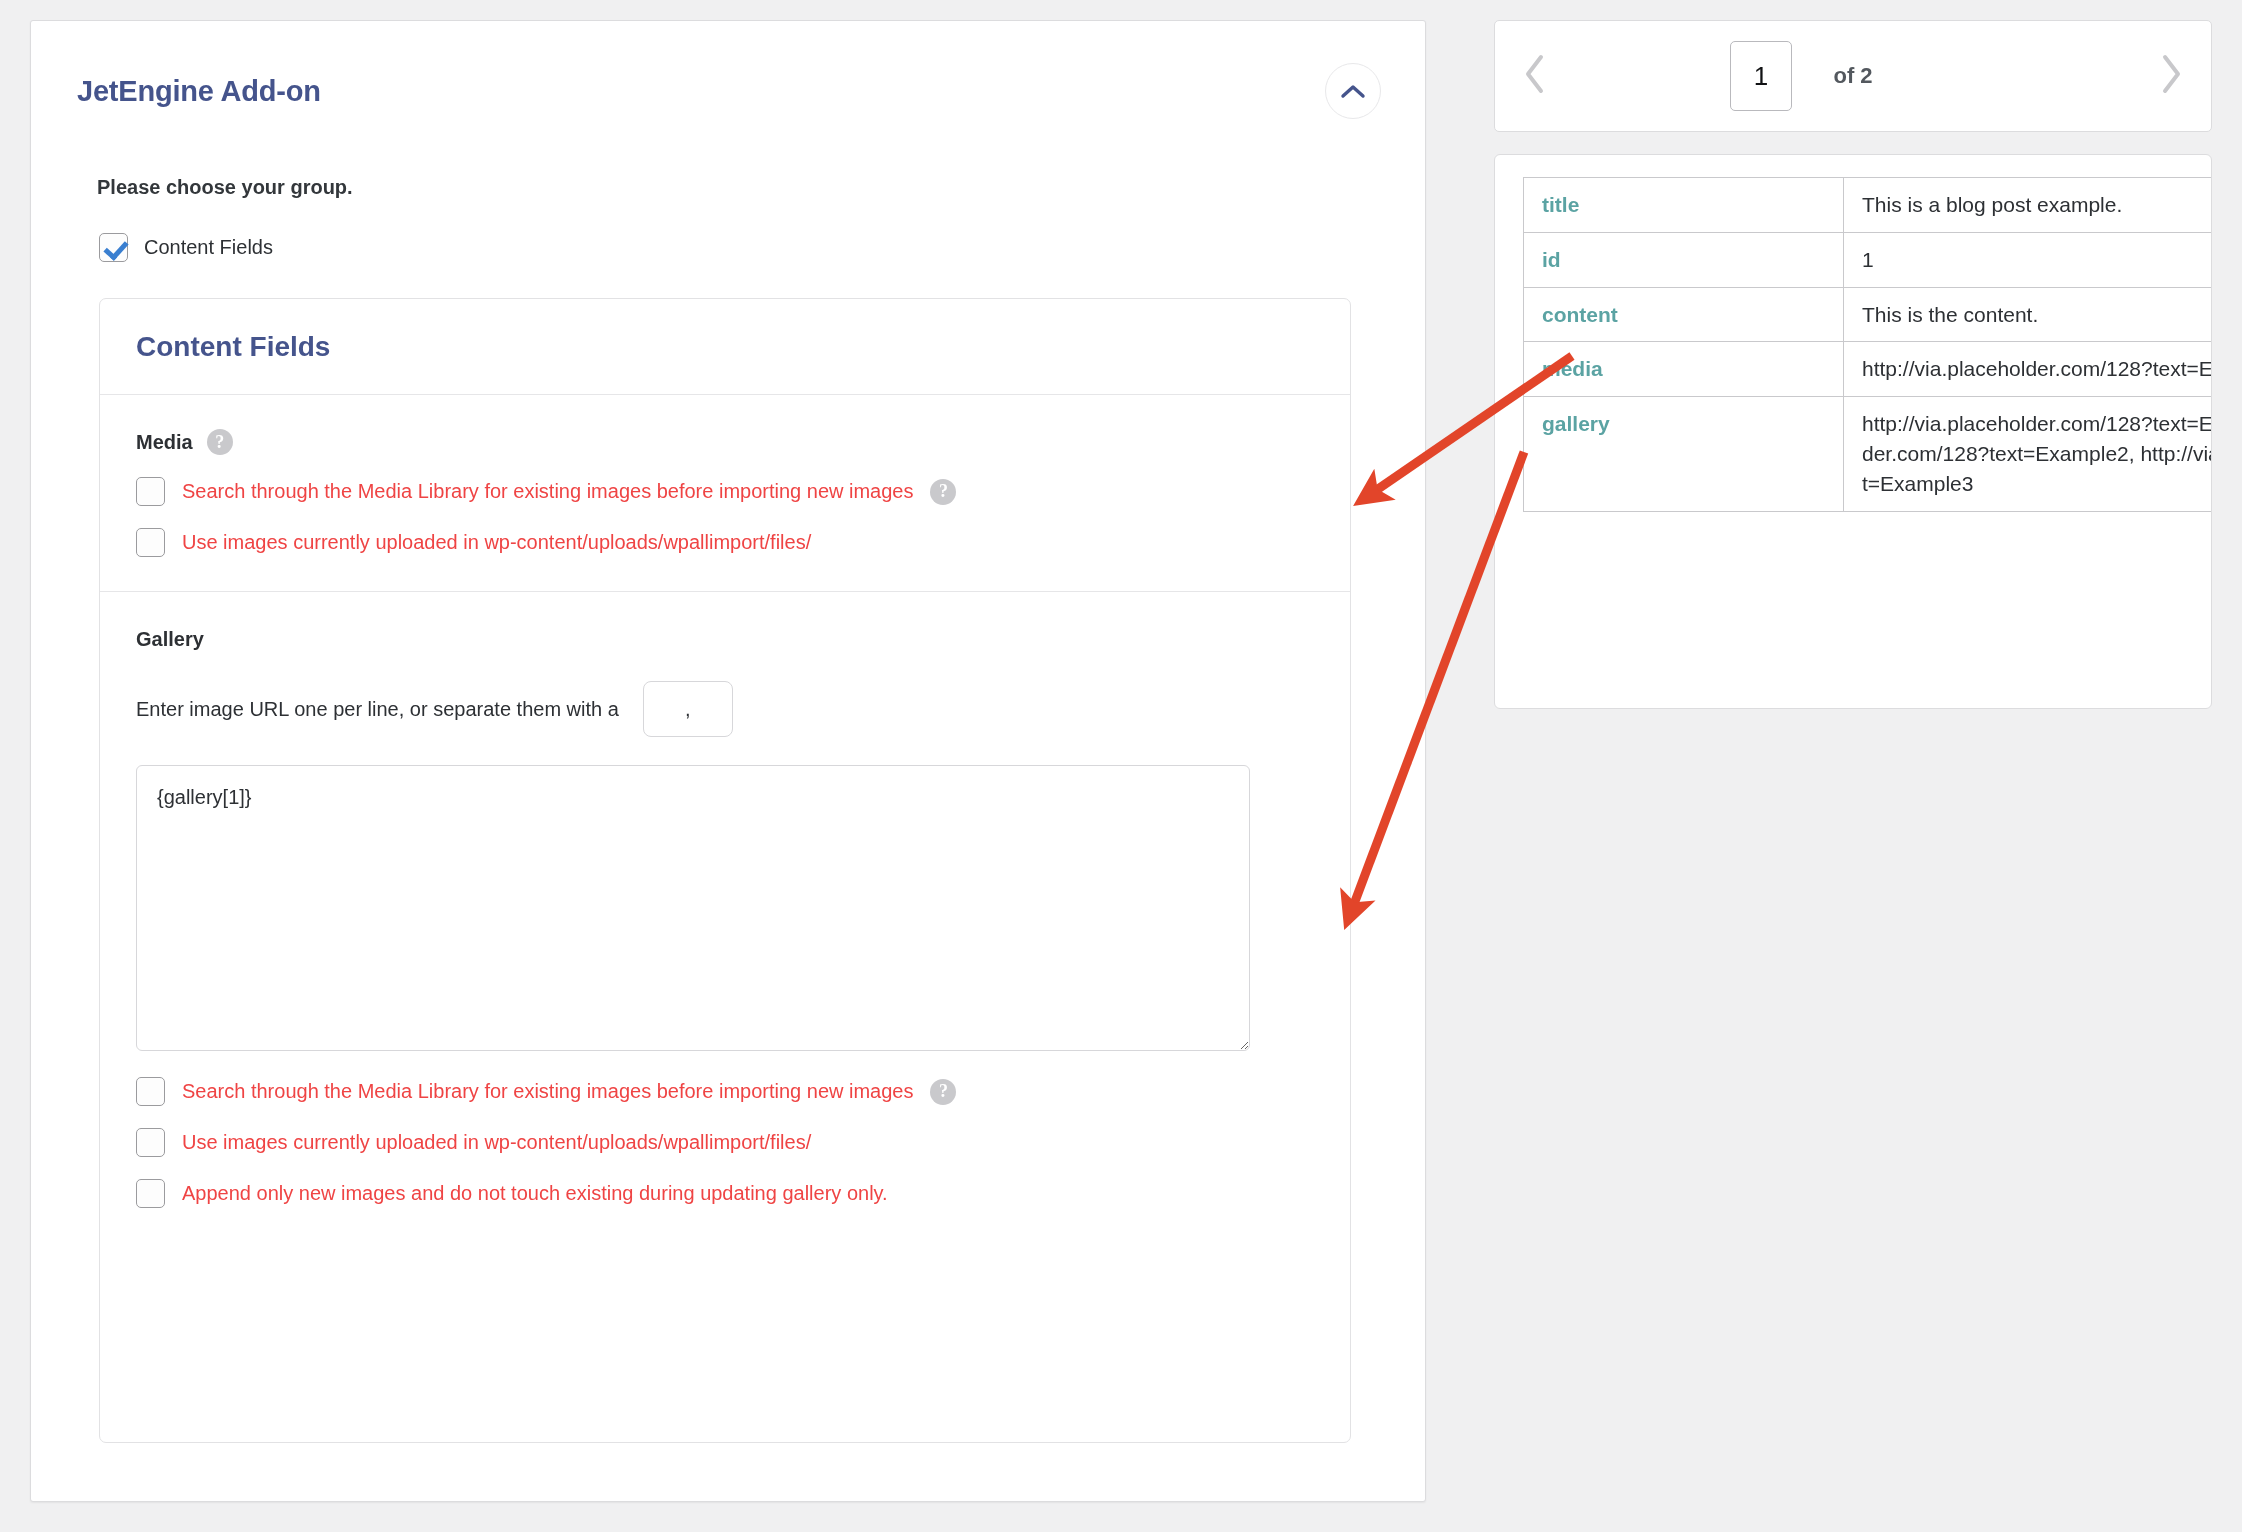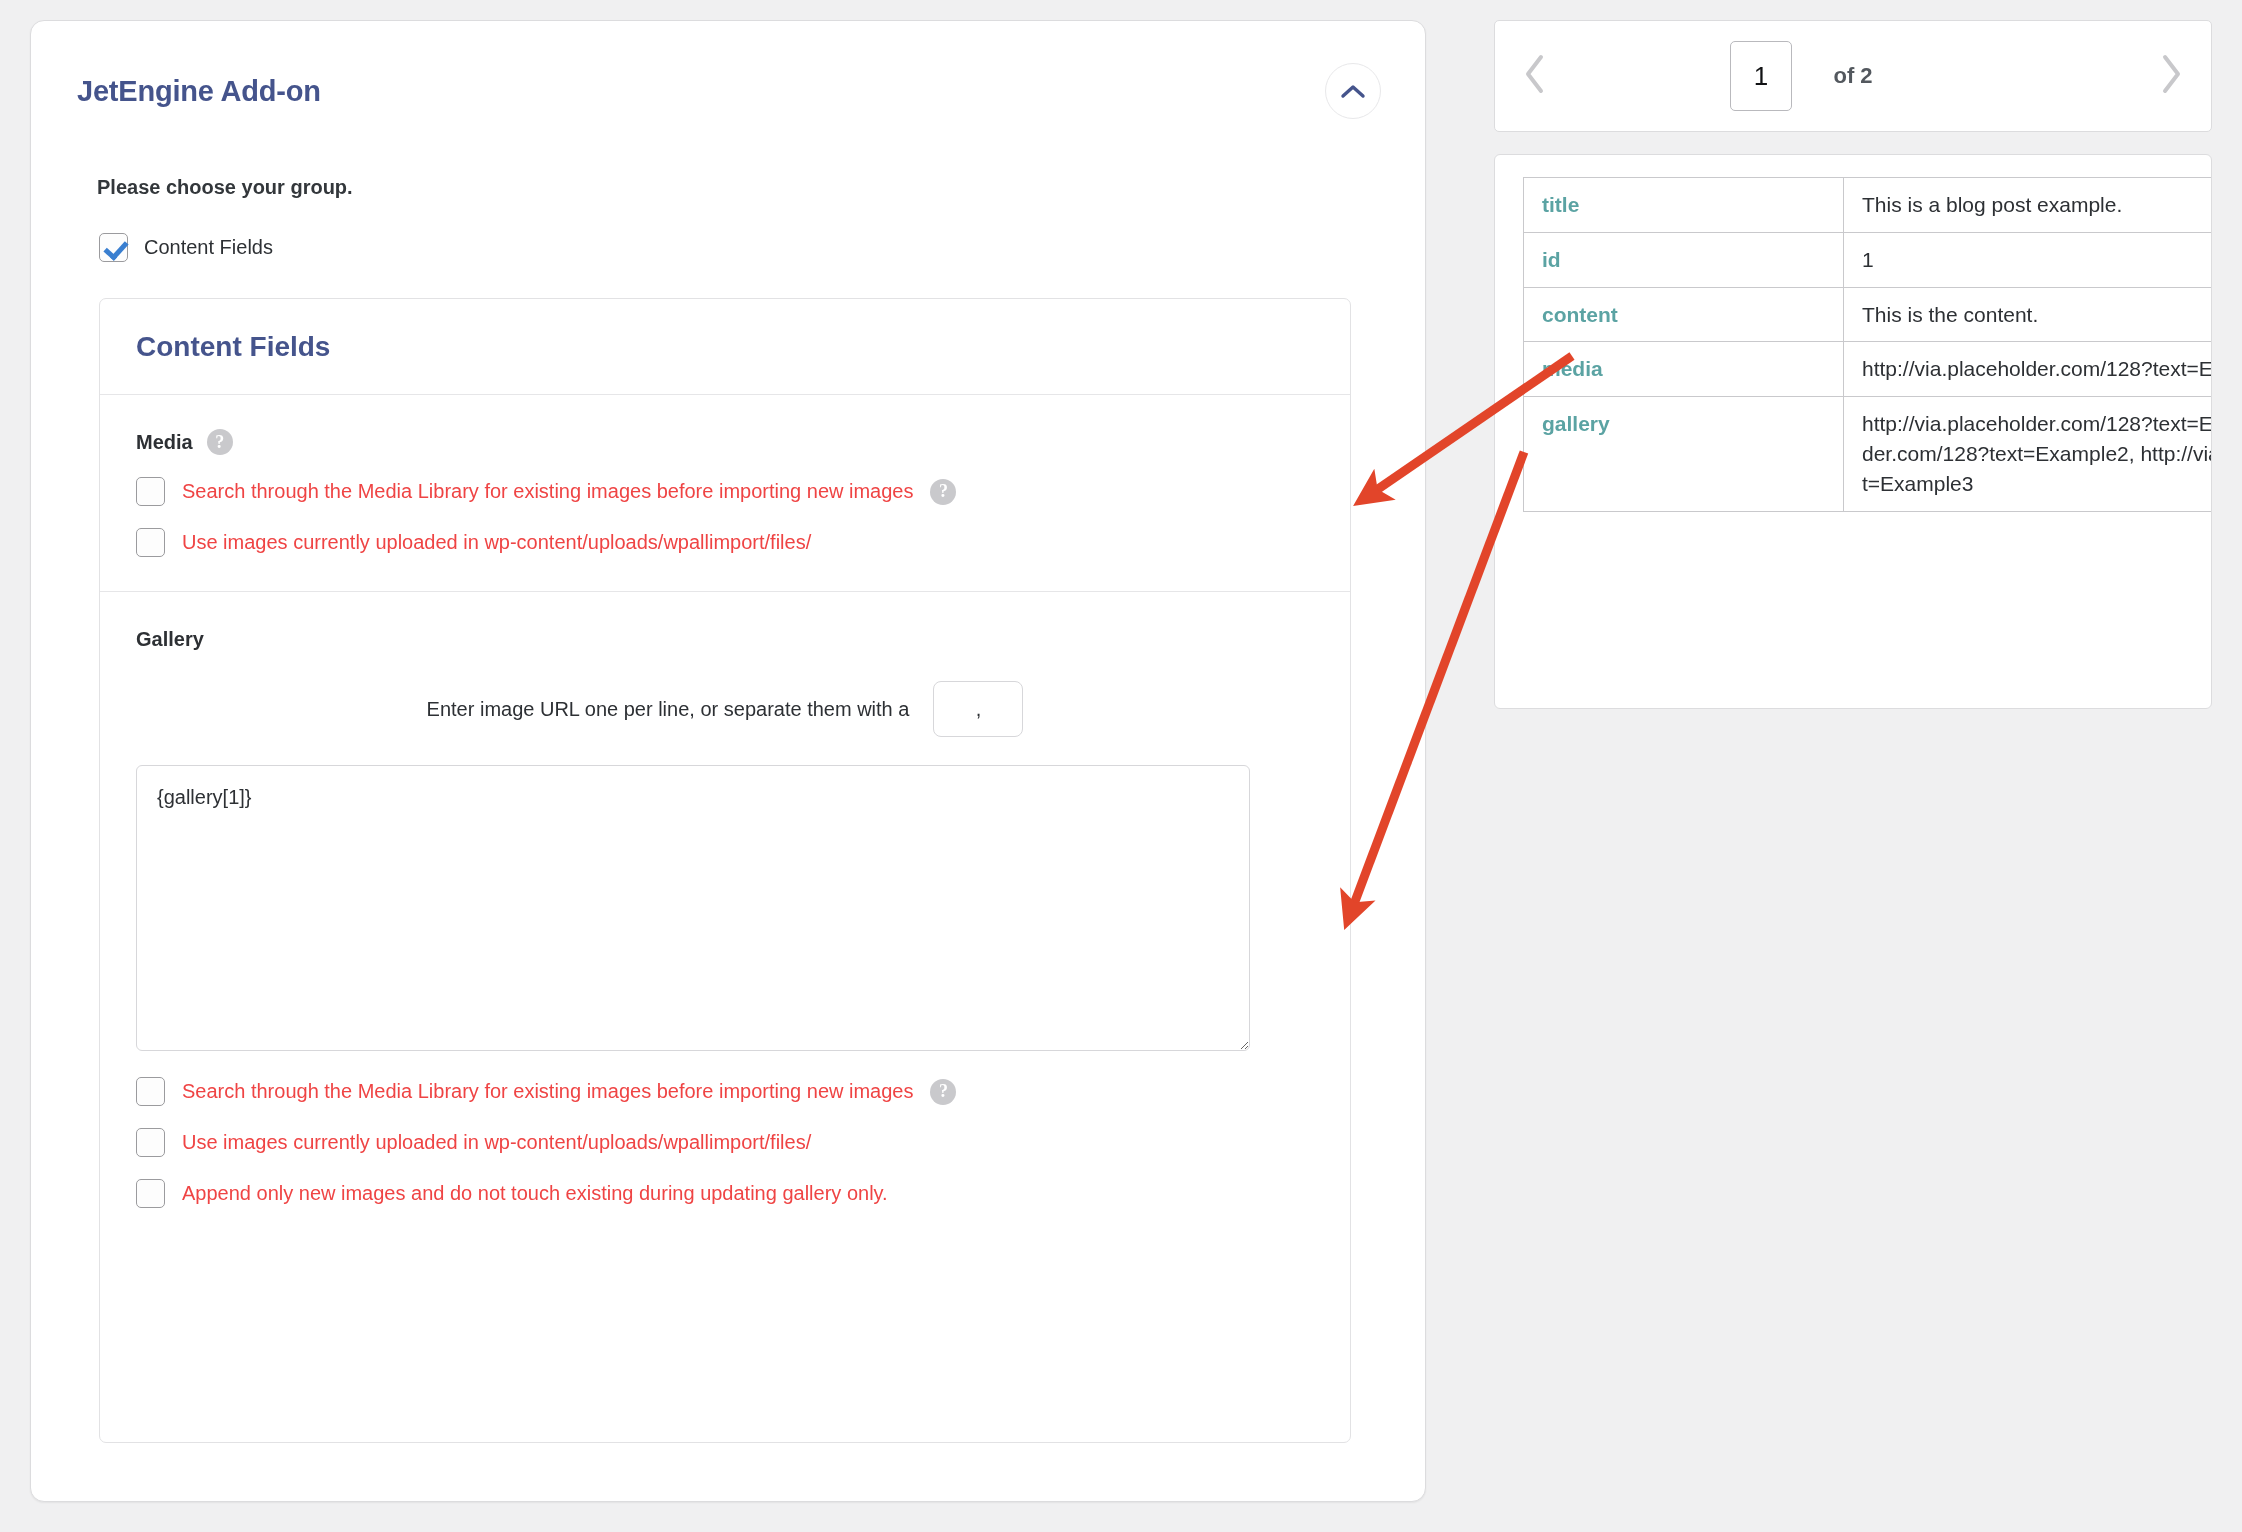--- a/index.html
+++ b/index.html
@@ -16,21 +16,21 @@
     background: #f0f0f1;
   }
 
   
   #left-card {
     position: absolute;
     left: 30px; top: 20px;
     width: 1396px; height: 1482px;
     background: #ffffff;
     border: 1px solid #dcdcde;
-    border-radius: 14px;
+    border-radius: 3px;
     box-shadow: 0 1px 2px rgba(0,0,0,0.06);
   }
   #addon-title {
     position: absolute;
     left: 46px; top: 54px;
     font-size: 29px;
     font-weight: bold;
     color: #45548c;
     letter-spacing: -0.2px;
   }
@@ -138,21 +138,21 @@
 
   .cb-row {
     display: flex; align-items: center; gap: 17px;
     margin-top: 22px;
   }
   .cb-row .cbl { font-size: 20px; color: #ef4444; }
 
   #gallery-block { padding-top: 36px; padding-bottom: 30px; }
   #gallery-sep-row {
     display: flex; align-items: center; gap: 24px;
-    margin-top: 30px; margin-bottom: 28px; justify-content: center;
+    margin-top: 30px; margin-bottom: 28px;
   }
   #gallery-sep-row .hint { font-size: 20px; color: #2d3034; }
   #sep-input {
     width: 90px; height: 56px;
     border: 1px solid #d7d7da;
     border-radius: 8px;
     background: #ffffff;
     text-align: center;
     font-size: 20px; color: #2d3034;
     font-family: "Liberation Sans", sans-serif;

